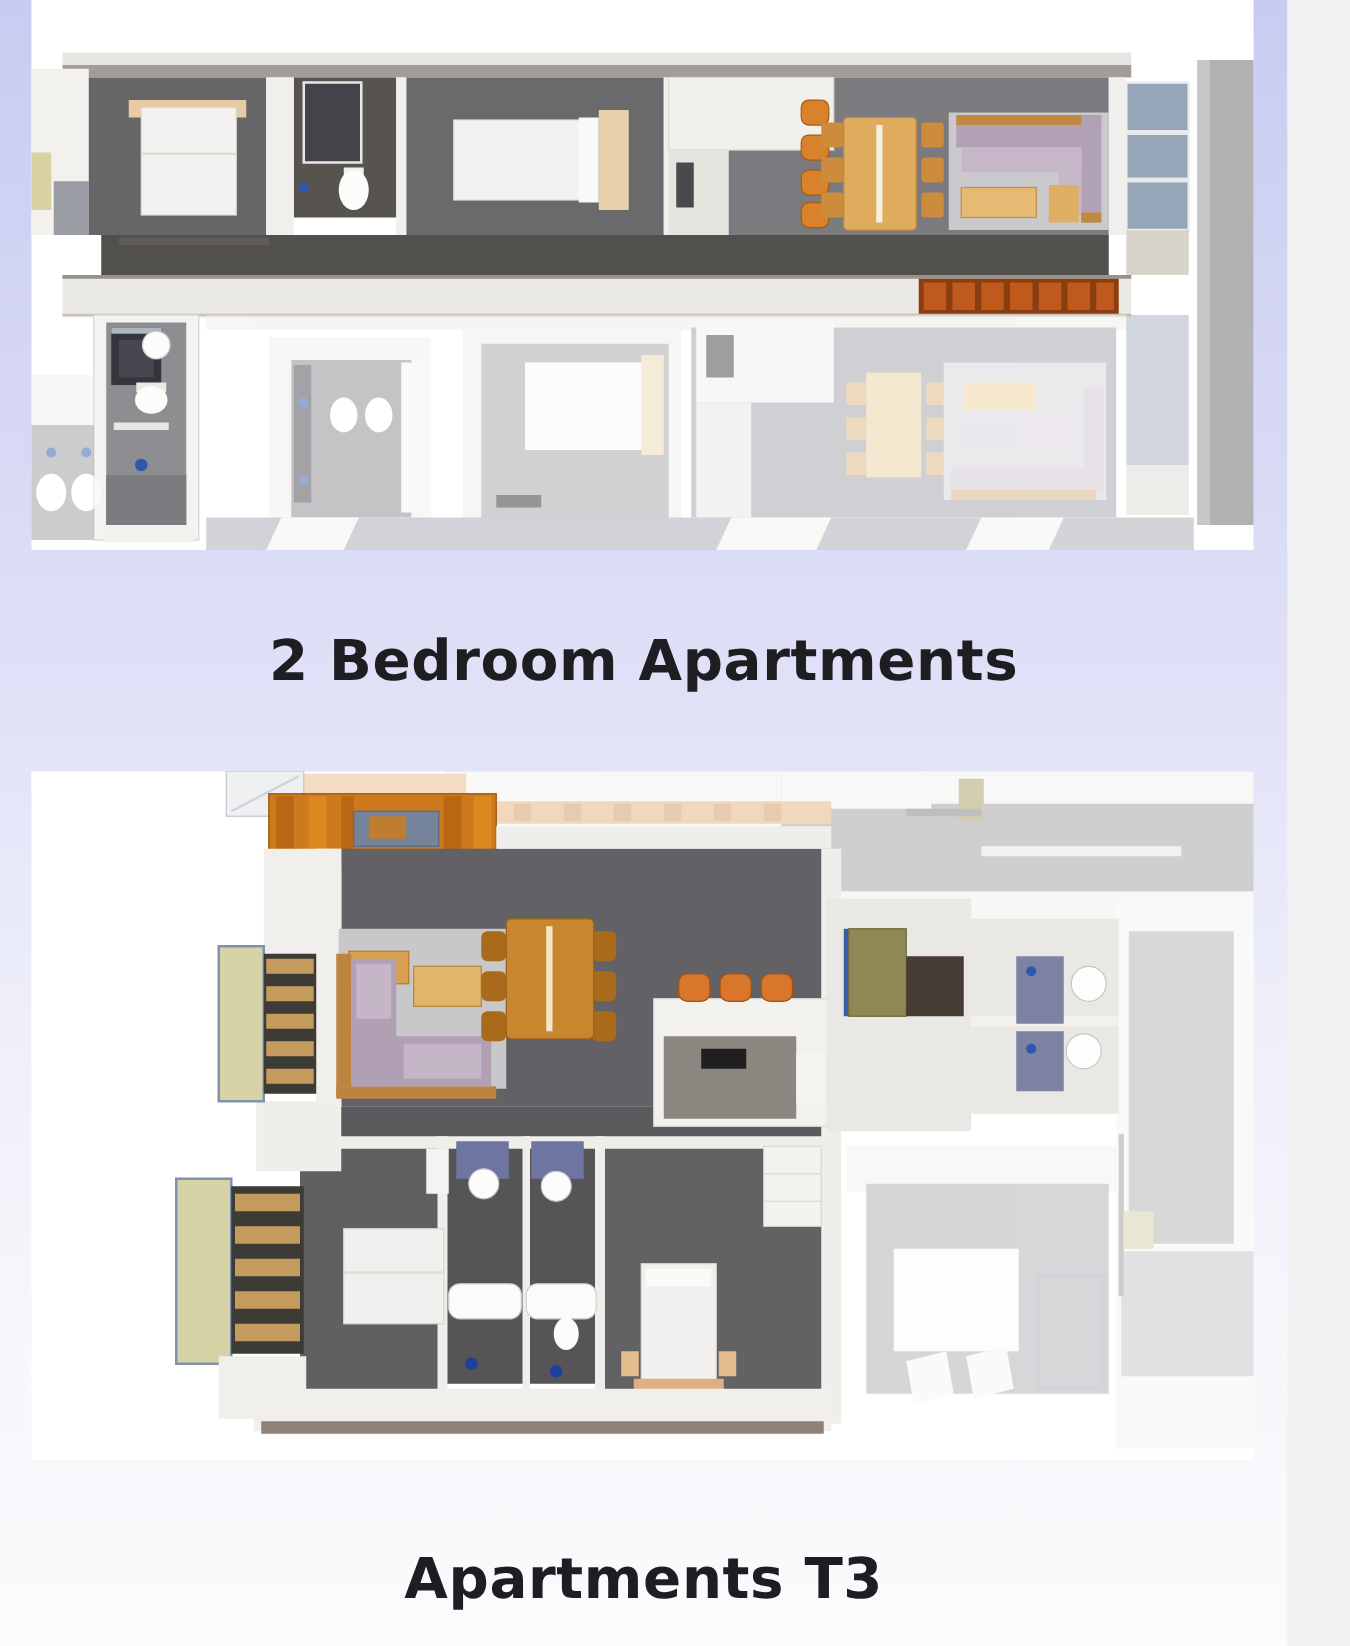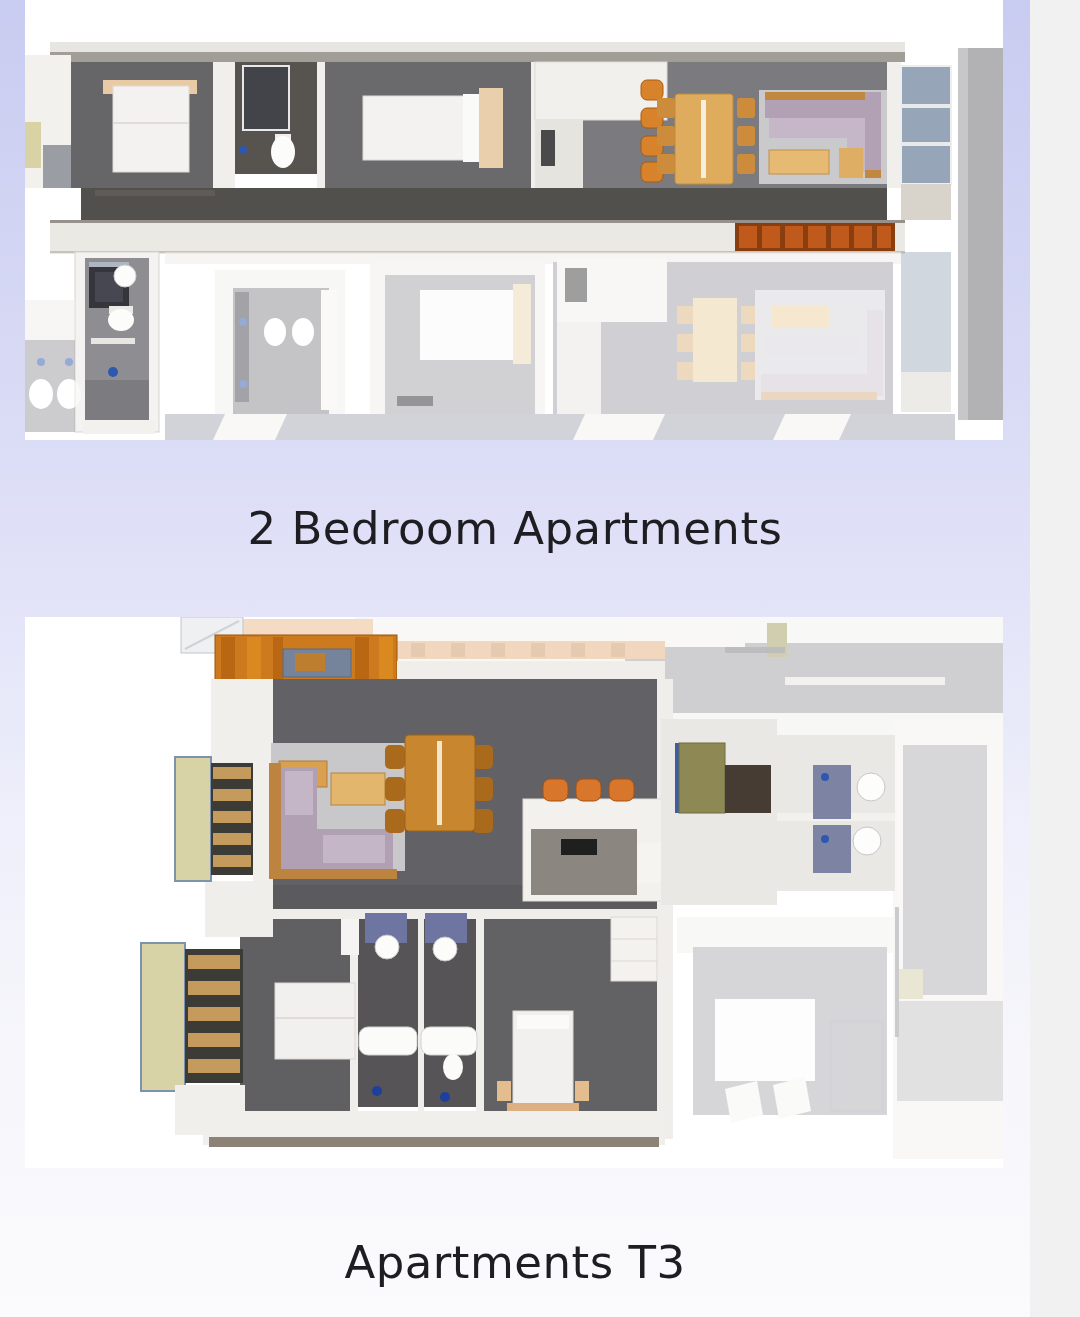--- a/index.html
+++ b/index.html
@@ -19,21 +19,21 @@
   figure{margin:0 25px;padding:0;width:978px;display:block;}
   figure svg{display:block;}
   .caption-band{
     width:1030px;display:flex;align-items:center;justify-content:center;
     box-sizing:border-box;
   }
   .caption-band.first{height:177px;}
   .caption-band.second{height:149px;padding-top:40px;justify-content:center;}
   h2{
     margin:0;font-family:"DejaVu Sans","Liberation Sans",sans-serif;
-    font-weight:400;font-size:45px;letter-spacing:.5px;color:#1d1d22;
+    font-weight:700;font-size:45px;letter-spacing:.5px;color:#1d1d22;
   }
 </style>
 </head>
 <body>
 
 <div class="content-column">
 
   <figure aria-label="2 Bedroom Apartments">
     <svg width="978" height="440" viewBox="0 0 978 440">
       <rect width="978" height="440" fill="#ffffff"></rect>

